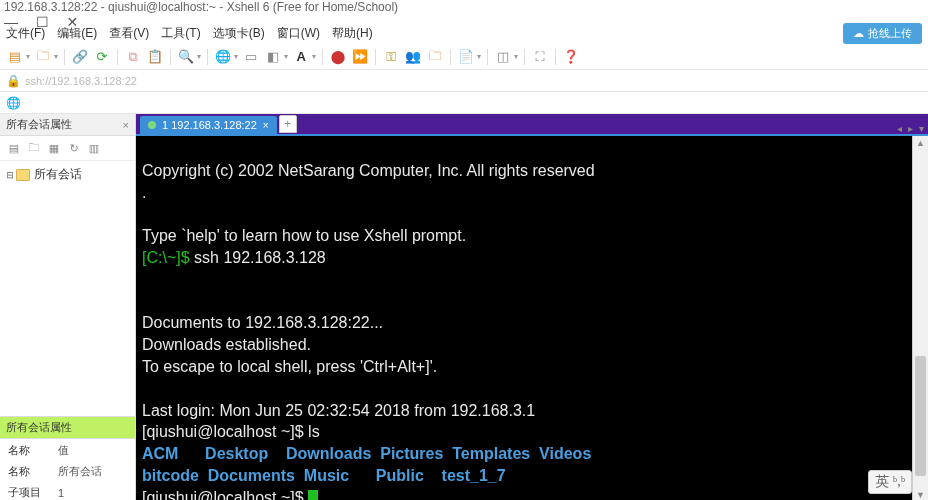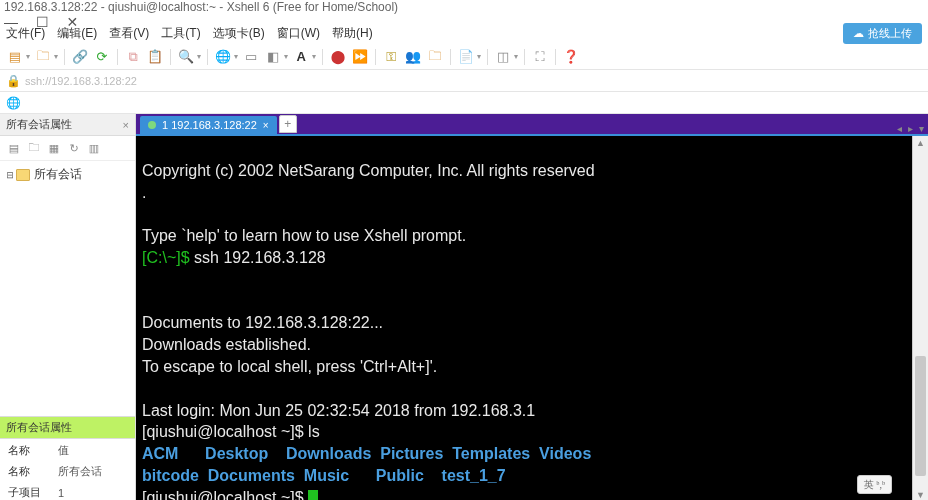--- a/index.html
+++ b/index.html
@@ -46,21 +46,21 @@
 .terminal { flex: 1; background: #000; color: #eee; font-family: "Consolas", "Courier New", monospace; font-size: 16px; line-height: 1.3; padding: 4px 6px; overflow: auto; white-space: pre; position: relative; }
 .term-green { color: #20c020; }
 .term-blue { color: #4a9fe0; font-weight: bold; }
 .term-white { color: #e8e8e8; }
 .cursor { display: inline-block; width: 10px; height: 18px; background: #20c020; vertical-align: text-bottom; }
 .scrollbar-v { position: absolute; right: 0; top: 0; width: 16px; height: 100%; background: #f0f0f0; border-left: 1px solid #ccc; }
 .scrollbar-v .thumb { position: absolute; left: 2px; right: 2px; top: 220px; height: 120px; background: #c8c8c8; border-radius: 2px; }
 .scrollbar-v .arrow { position: absolute; left: 0; right: 0; height: 16px; display: flex; align-items: center; justify-content: center; color: #888; font-size: 9px; cursor: pointer; }
 .scrollbar-v .arrow.up { top: 0; }
 .scrollbar-v .arrow.down { bottom: 0; }
-.ime-badge { position: absolute; right: 36px; bottom: 10px; background: #f4f4f4; border: 1px solid #ccc; border-radius: 3px; padding: 2px 6px; font-size: 10px; color: #666; font-family: Tahoma; }
+.ime-badge { position: absolute; right: 16px; bottom: 10px; background: #f4f4f4; border: 1px solid #ccc; border-radius: 3px; padding: 2px 6px; font-size: 14px; color: #666; font-family: Tahoma; }
 </style>
 </head>
 <body>
 
 <div class="titlebar">
   <div class="logo"></div>
   <div class="title">192.168.3.128:22 - qiushui@localhost:~ - Xshell 6 (Free for Home/School)</div>
   <div class="winbtns">
     <span>—</span>
     <span>☐</span>

